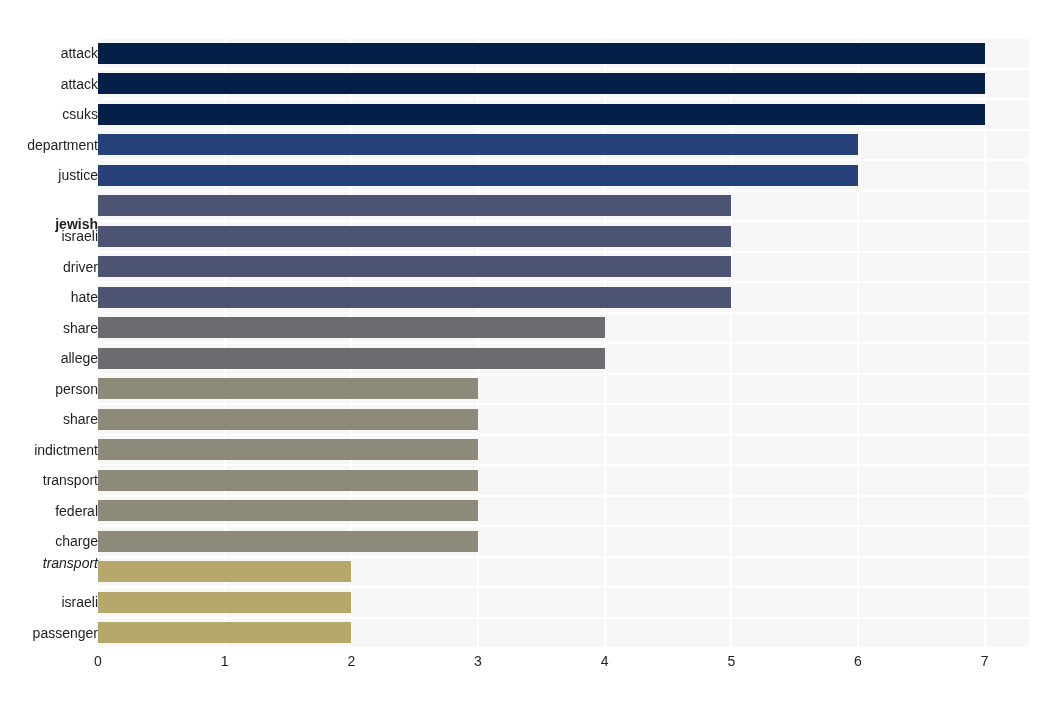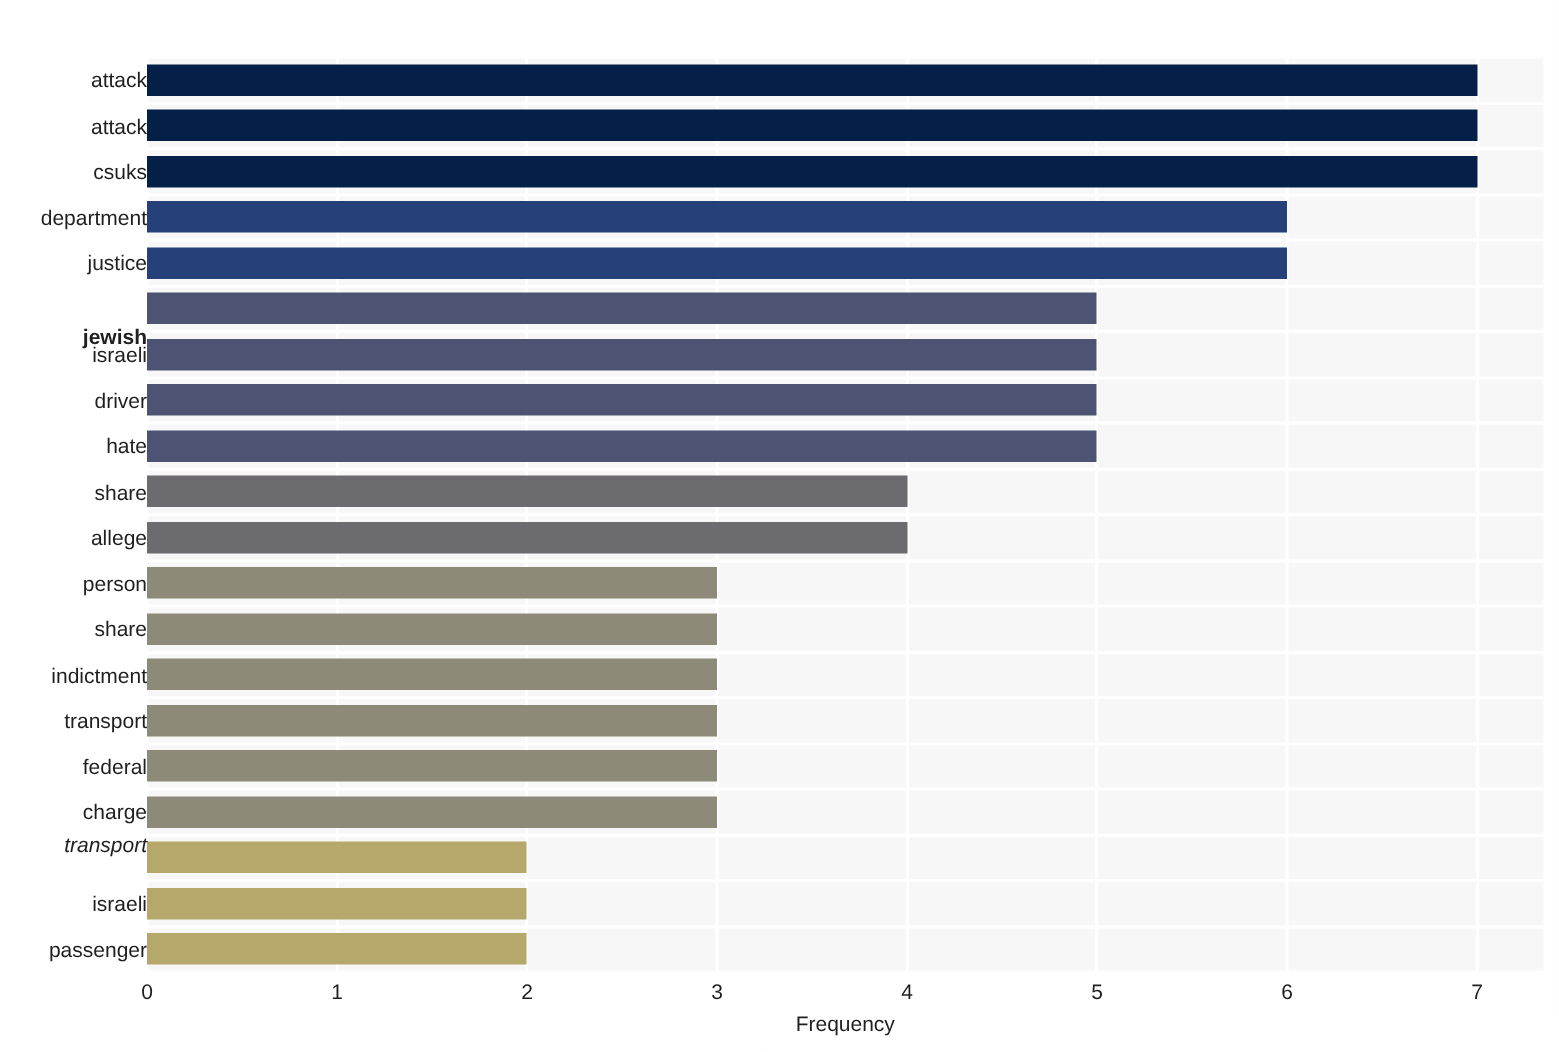--- a/index.html
+++ b/index.html
@@ -208,15 +208,14 @@
       <div class="xtick" style="left: 98px;">0</div>
       <div class="xtick" style="left: 224.667px;">1</div>
       <div class="xtick" style="left: 351.333px;">2</div>
       <div class="xtick" style="left: 478px;">3</div>
       <div class="xtick" style="left: 604.667px;">4</div>
       <div class="xtick" style="left: 731.333px;">5</div>
       <div class="xtick" style="left: 858px;">6</div>
       <div class="xtick" style="left: 984.667px;">7</div>
     </div>
 
-  <div id="xlabel">Frequency</div>
 
 </div>
 
 </body></html>

